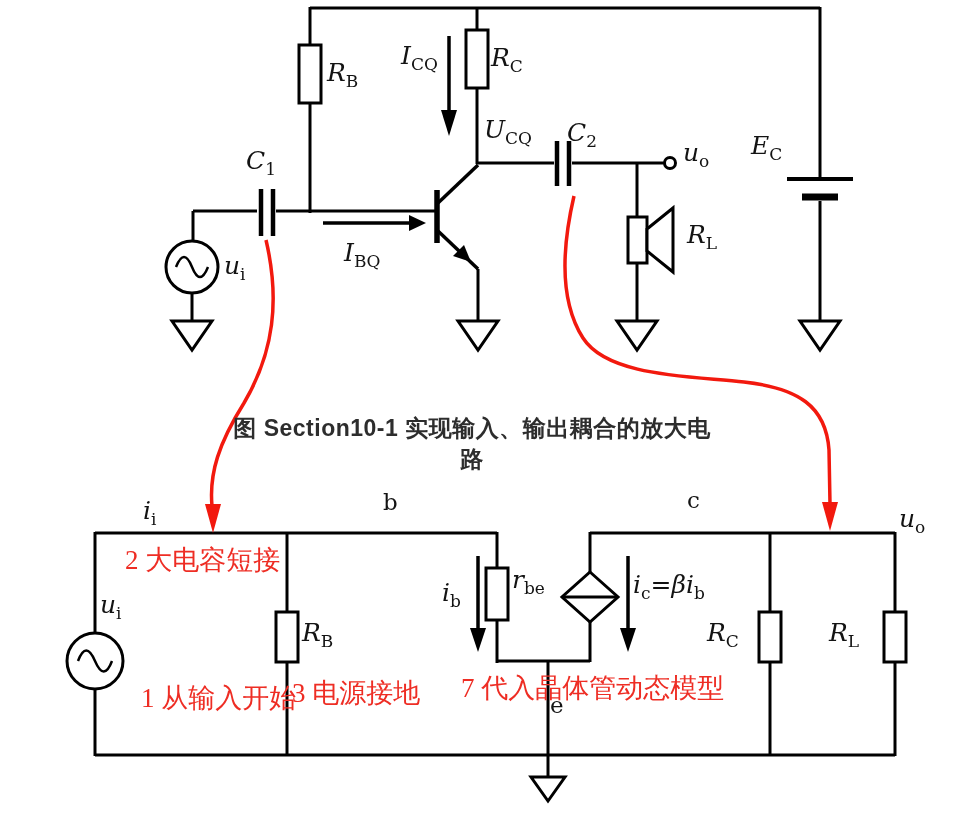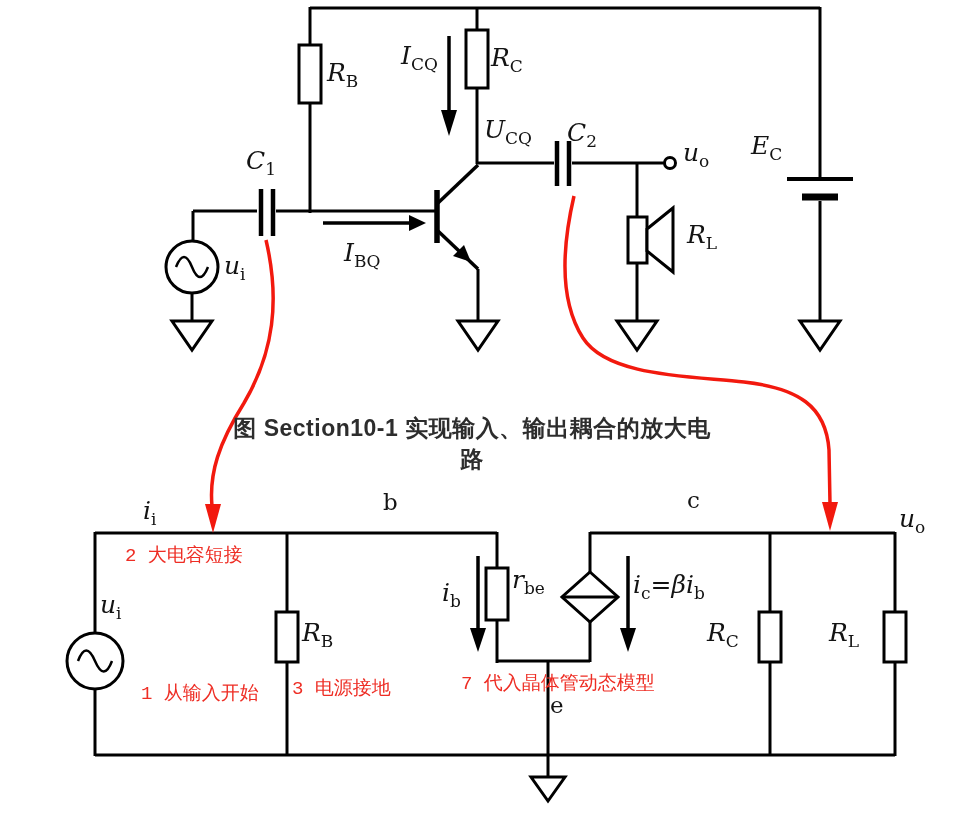--- a/index.html
+++ b/index.html
@@ -6,22 +6,22 @@
   html,body{margin:0;padding:0;background:#ffffff;}
   #stage{position:relative;width:979px;height:815px;background:#ffffff;overflow:hidden;
          font-family:"Liberation Sans",sans-serif;}
   #wires{position:absolute;left:0;top:0;z-index:1;}
   .ml{position:absolute;z-index:3;font-family:"DejaVu Serif",serif;font-style:italic;
       font-size:25px;color:var(--ink);line-height:1;white-space:nowrap;}
   .ml sub{font-style:normal;font-size:17px;line-height:1;vertical-align:-6px;}
   .ml .beta{font-style:italic;}
   .node{position:absolute;z-index:3;font-family:"DejaVu Serif",serif;font-size:23px;
         color:var(--ink);line-height:1;}
-  .red-note{position:absolute;z-index:4;font-size:19px;color:var(--red);
-            line-height:1.1;white-space:nowrap;font-family:Liberation Mono, monospace;}
+  .red-note{position:absolute;z-index:4;font-size:27px;color:var(--red);
+            line-height:1.1;white-space:nowrap;font-family:Liberation Serif, serif;}
   .caption{position:absolute;z-index:3;left:222px;top:397px;width:500px;text-align:center;
            font-size:23px;color:#2d2d2d;font-weight:bold;letter-spacing:0.5px;margin-top:16px;}
 </style>
 </head>
 <body>
 
 <div id="stage">
 
   <svg id="wires" width="979" height="815" viewBox="0 0 979 815">
 

